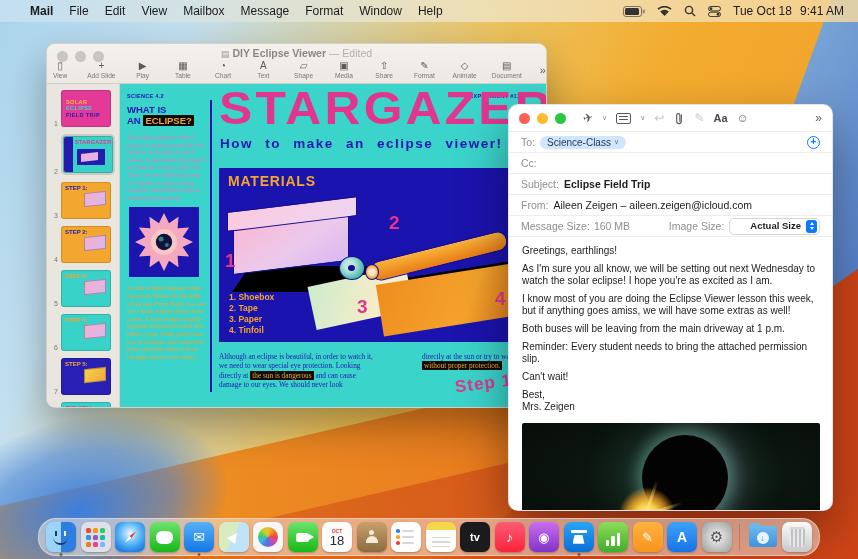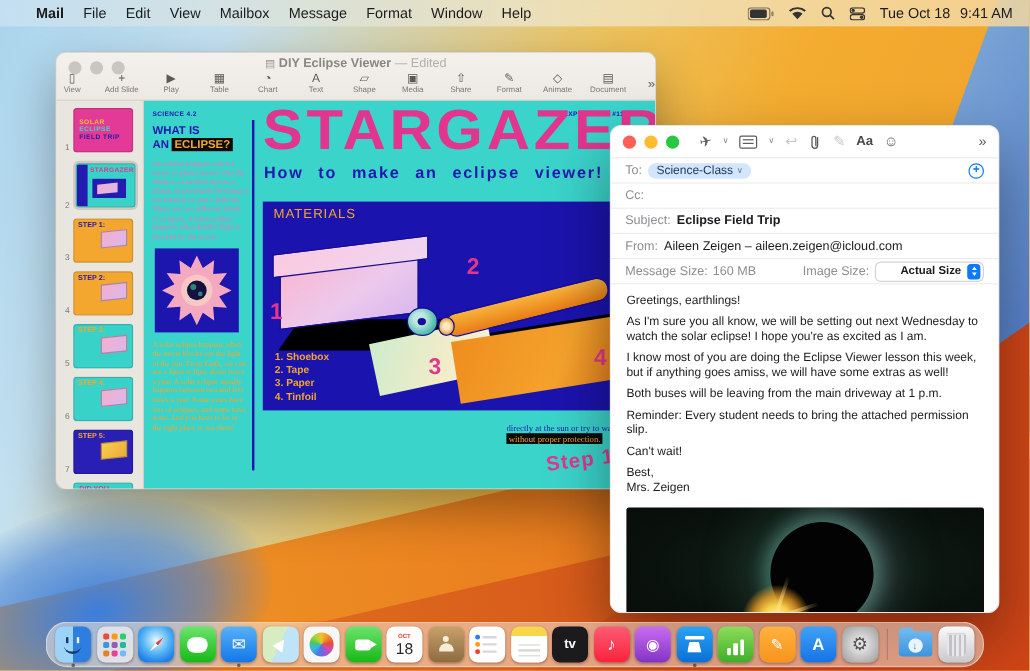--- a/index.html
+++ b/index.html
@@ -86,21 +86,21 @@
   .sl-hl { background:#0b0b0b; color:#f4a62c; padding:0 2px; }
   .sl-para1 { margin-top:7px; font-size:6.3px; line-height:7.6px; color:#e87cb4; font-family:"Liberation Serif", serif; }
   .sl-sunbox { margin-top:6px; margin-left:2px; width:70px; height:70px; background:#1d16ae; display:flex; align-items:center; justify-content:center; }
   .sl-para2 { margin-top:7px; font-size:6.3px; line-height:7.6px; color:#f4a62c; font-family:"Liberation Serif", serif; }
   .sl-divider { position:absolute; left:90px; top:16px; width:2px; height:292px; background:#1d16ae; }
   .sl-title { position:absolute; left:99px; top:-4px; font-size:47px; font-weight:bold; color:#e2368e;
     letter-spacing:3px; white-space:nowrap; transform:scaleX(1.06); transform-origin:left; }
   .sl-subtitle { position:absolute; left:100px; top:52px; font-size:13.5px; font-weight:bold; color:#2217b0;
     letter-spacing:1.5px; word-spacing:7px; white-space:nowrap; }
   .sl-panel { position:absolute; left:99px; top:84px; width:330px; height:174px; background:#1b13ad; }
-  .sl-materials-label { padding:5px 0 0 9px; font-size:11px; font-weight:normal; color:#f4a62c; letter-spacing:.8px; }
+  .sl-materials-label { padding:5px 0 0 9px; font-size:14px; font-weight:bold; color:#f4a62c; letter-spacing:.8px; }
   .sl-materials { position:absolute; left:10px; bottom:6px; font-size:8.5px; font-weight:bold; color:#f4a62c; line-height:11px; }
   .il { position:absolute; }
   .il-shadow { left:22px; top:98px; width:135px; height:26px; background:#000; transform:skewX(-35deg); }
   .il-boxbody { left:14px; top:52px; width:116px; height:48px; transform:skewY(-7deg);
     background:linear-gradient(150deg,#f9b8d4 0%,#ecc9ec 55%,#d9b8ee 100%); border:1.5px solid #140e96; }
   .il-boxlid { left:8px; top:36px; width:130px; height:20px; transform:skewY(-7deg);
     background:linear-gradient(150deg,#fbc9de,#eed6f2); border:1.5px solid #140e96; }
   .il-tape { left:120px; top:88px; width:26px; height:24px; border-radius:50%;
     background:radial-gradient(circle at 40% 40%,#bfe8e0 25%,#47b8a8 70%); border:1.5px solid #140e96; }
   .il-tape i { position:absolute; left:8px; top:8px; width:7px; height:6px; border-radius:50%; background:#140e96; }
@@ -476,20 +476,23 @@
           <span class="il il-num il-n4">4</span>
           <div class="sl-materials">
 
           <div>1. Shoebox</div>
               <div>2. Tape</div>
               <div>3. Paper</div>
               <div>4. Tinfoil</div>
             </div>
         </div>
 
+        <div class="sl-warn sl-warn-l">
+          <span>Although an eclipse is beautiful, in order to watch it, we need to wear special eye protection. Looking directly at </span><span class="sl-hl">the sun is dangerous</span><span> and can cause damage to our eyes. We should never look</span>
+        </div>
         <div class="sl-warn sl-warn-r">
           <span>directly at the sun or try to watch a solar eclipse </span><span class="sl-hl">without proper protection.</span>
         </div>
 
         <div class="sl-step">Step 1</div>
         <div class="sl-step-arrow"></div>
       </div>
     </div>
   </div>
 

